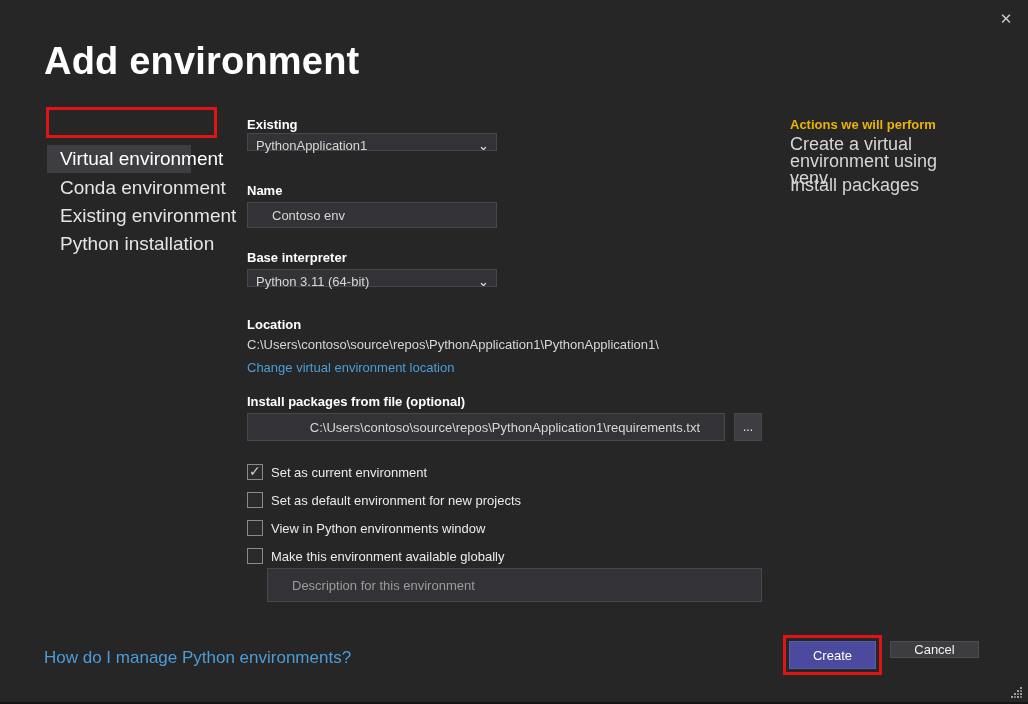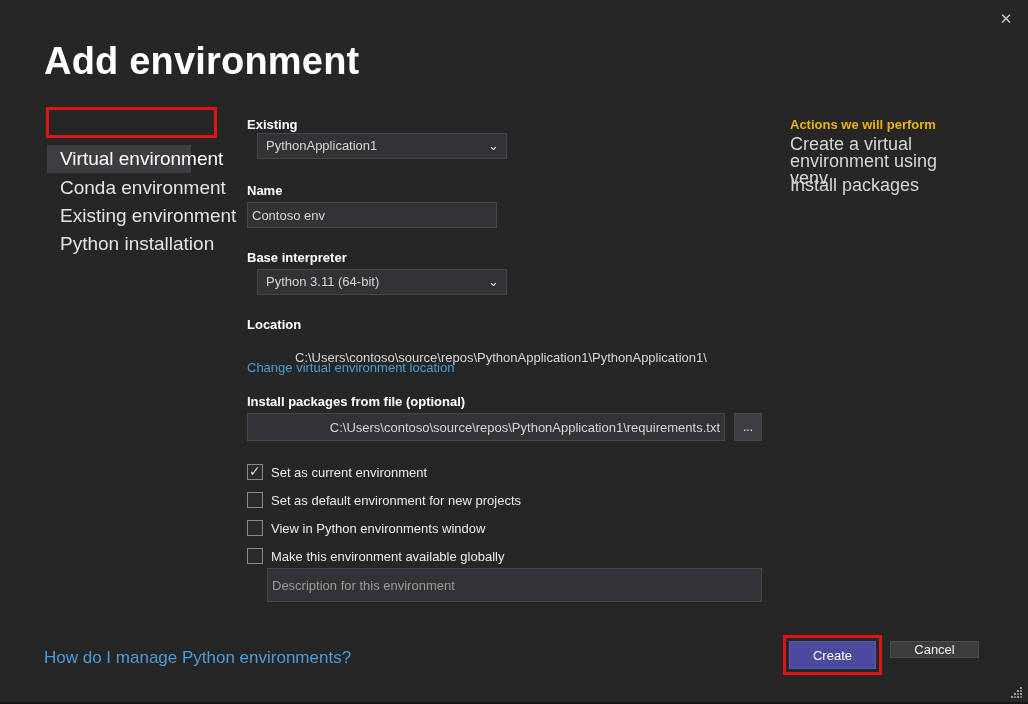--- a/index.html
+++ b/index.html
@@ -49,38 +49,38 @@
     position: absolute; border: 3px solid var(--annotation-red);
     pointer-events: none;
   }
 
   
   .field-label {
     position: absolute; left: 247px;
     font-size: 13px; font-weight: 700; color: #ffffff; white-space: nowrap;
   }
   .combo {
-    position: absolute; left: 257px; width: 250px; height: 26px;
+    position: absolute; left: 247px; width: 250px; height: 18px;
     background: var(--input-background);
     border: 1px solid var(--input-border);
     font-size: 13px; color: var(--text-dim);
     line-height: 24px; padding: 0 22px 0 8px;
     cursor: pointer; white-space: nowrap;
   }
   .combo .chev {
     position: absolute; right: 7px; top: 0; line-height: 23px;
     font-size: 13px; color: #e8e8e8;
   }
   .txt-input {
     position: absolute; height: 26px;
     background: var(--input-background);
     border: 1px solid var(--input-border);
     font-family: "Liberation Sans", "DejaVu Sans", sans-serif;
     font-size: 13px; color: var(--text-dim);
-    padding: 0 4px; outline: none;
+    padding: 0 24px; outline: none;
   }
   .txt-input::placeholder { color: var(--placeholder); opacity: 1; }
   .static-text {
     position: absolute; left: 247px;
     font-size: 13px; color: var(--text-dim); white-space: nowrap;
   }
   .link { color: var(--link); cursor: pointer; text-decoration: none; text-align: right; }
   #browse-btn {
     position: absolute; left: 734px; top: 413px; width: 28px; height: 28px;
     background: #3e3e42; border: 1px solid #48484c;
@@ -170,21 +170,21 @@
   <div class="field-label" style="top:183px;">Name</div>
   <input class="txt-input" style="left: 247px; top: 202px; width: 250px;" value="Contoso env">
 
   <div class="field-label" style="top:250px;">Base interpreter</div>
   <div class="combo" style="top:269px;">
     <span>Python 3.11 (64-bit)</span>
     <span class="chev">⌄</span>
   </div>
 
   <div class="field-label" style="top:317px;">Location</div>
-  <div class="static-text" style="top:350px;margin-left:48px;">C:\Users\contoso\source\repos\PythonApplication1\PythonApplication1\</div>
+  <div class="static-text" style="top:337px;">C:\Users\contoso\source\repos\PythonApplication1\PythonApplication1\</div>
   <a class="static-text link" style="top:360px;">Change virtual environment location</a>
 
   <div class="field-label" style="top:394px;">Install packages from file (optional)</div>
   <input class="txt-input" style="left: 247px; top: 413px; width: 478px; height: 28px; text-align: right;" value="C:\Users\contoso\source\repos\PythonApplication1\requirements.txt">
   <button id="browse-btn">...</button>
 
   <div class="check-row" style="top:464px;">
     <span class="checkbox checked"></span>
     <span class="check-label">Set as current environment</span>
   </div>

